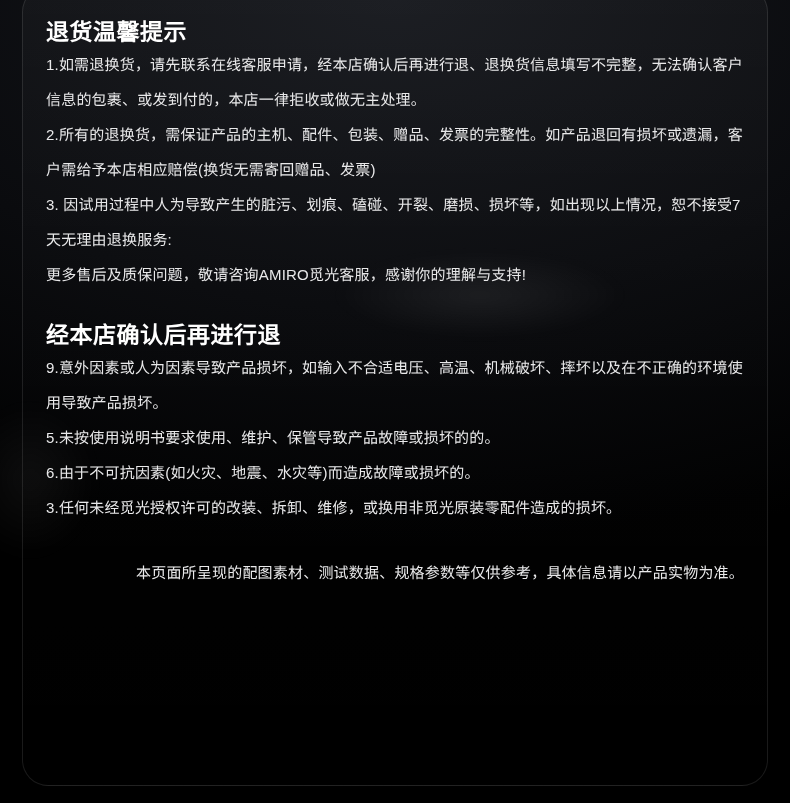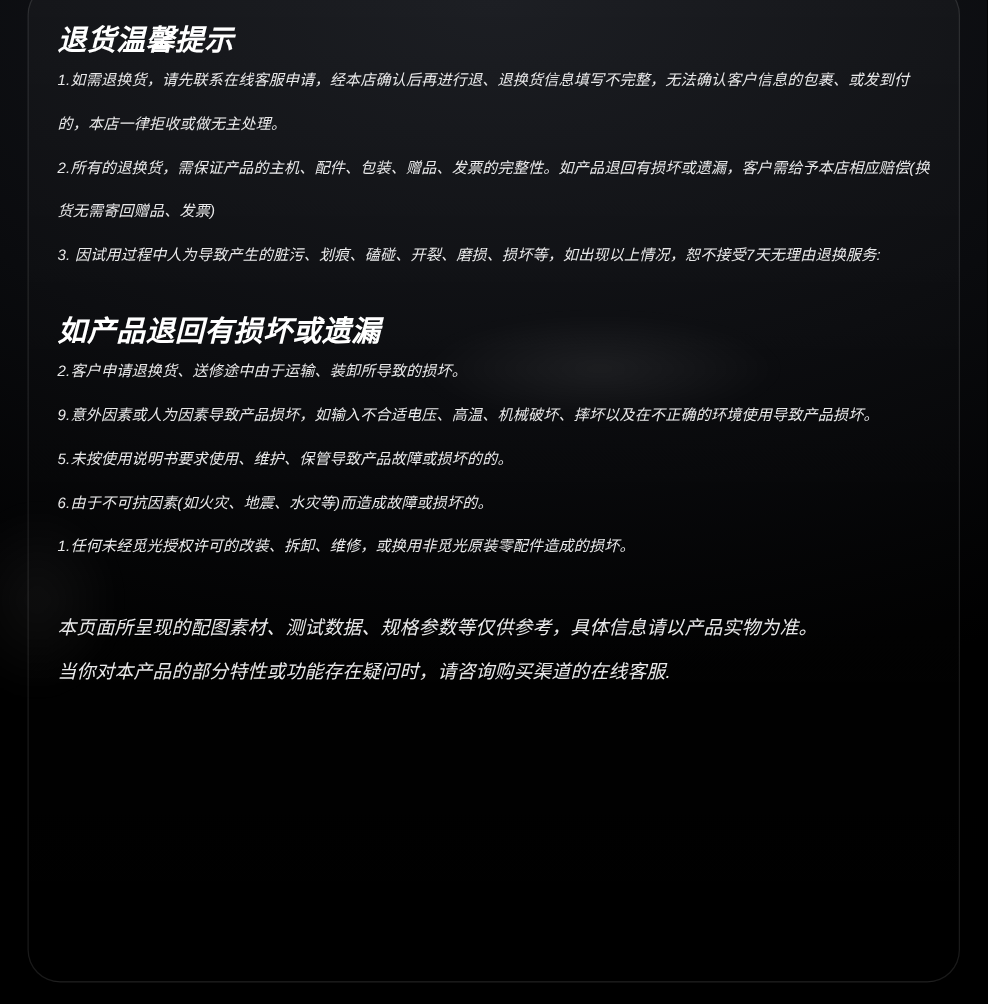--- a/index.html
+++ b/index.html
@@ -15,21 +15,20 @@
     color: #ffffff;
   }
   .page {
     position: relative;
     width: 790px;
     height: 803px;
     background:
       radial-gradient(120% 70% at 50% 0%, #15171c 0%, #0a0b0e 55%, #000000 100%);
     box-sizing: border-box;
     overflow: hidden;
-    font-style: italic;
   }
   
   .panel {
     position: absolute;
     left: 22px;
     top: -14px;
     width: 746px;
     height: 800px;
     border-radius: 26px;
     border: 1px solid rgba(255,255,255,0.10);
@@ -70,29 +69,30 @@
     color: #ffffff;
   }
   .t1 { padding-top: 13px; }
   .t2 { padding-top: 24px; }
   ul.lines {
     list-style: none;
     margin: 0;
     padding: 0;
   }
   ul.lines li {
-    font-size: 12px;
+    font-size: 15px;
     line-height: 35px;
     color: #e9e9ea;
     letter-spacing: 0.2px;
   }
   .block-1 { margin-top: 14px; }
   .block-2 { margin-top: 16px; }
   .footer-notes {
     margin-top: 30px;
+    text-align: right;
   }
   .footer-notes p {
     margin: 0;
     font-size: 15px;
     line-height: 35px;
     color: #e9e9ea;
     letter-spacing: 0.2px;
   }
 </style>
 </head>
@@ -104,31 +104,30 @@
   <div class="glow-b"></div>
 
   <div class="content">
 
     <h2 class="section-title t1">退货温馨提示</h2>
 
     <ul class="lines block-1">
       <li>1.如需退换货，请先联系在线客服申请，经本店确认后再进行退、退换货信息填写不完整，无法确认客户信息的包裹、或发到付的，本店一律拒收或做无主处理。</li>
       <li>2.所有的退换货，需保证产品的主机、配件、包装、赠品、发票的完整性。如产品退回有损坏或遗漏，客户需给予本店相应赔偿(换货无需寄回赠品、发票)</li>
       <li>3. 因试用过程中人为导致产生的脏污、划痕、磕碰、开裂、磨损、损坏等，如出现以上情况，恕不接受7天无理由退换服务:</li>
+      <li>更多售后及质保问题，敬请咨询AMIRO觅光客服，感谢你的理解与支持!</li>
     </ul>
 
-    <h2 class="section-title t2">如产品退回有损坏或遗漏</h2>
+    <h2 class="section-title t2">经本店确认后再进行退</h2>
 
     <ul class="lines block-2">
-      <li>2.客户申请退换货、送修途中由于运输、装卸所导致的损坏。</li>
       <li>9.意外因素或人为因素导致产品损坏，如输入不合适电压、高温、机械破坏、摔坏以及在不正确的环境使用导致产品损坏。</li>
       <li>5.未按使用说明书要求使用、维护、保管导致产品故障或损坏的的。</li>
       <li>6.由于不可抗因素(如火灾、地震、水灾等)而造成故障或损坏的。</li>
-      <li>1.任何未经觅光授权许可的改装、拆卸、维修，或换用非觅光原装零配件造成的损坏。</li>
+      <li>3.任何未经觅光授权许可的改装、拆卸、维修，或换用非觅光原装零配件造成的损坏。</li>
     </ul>
 
     <div class="footer-notes">
       <p>本页面所呈现的配图素材、测试数据、规格参数等仅供参考，具体信息请以产品实物为准。</p>
-      <p>当你对本产品的部分特性或功能存在疑问时，请咨询购买渠道的在线客服.</p>
     </div>
 
   </div>
 </div>
 
 </body></html>

